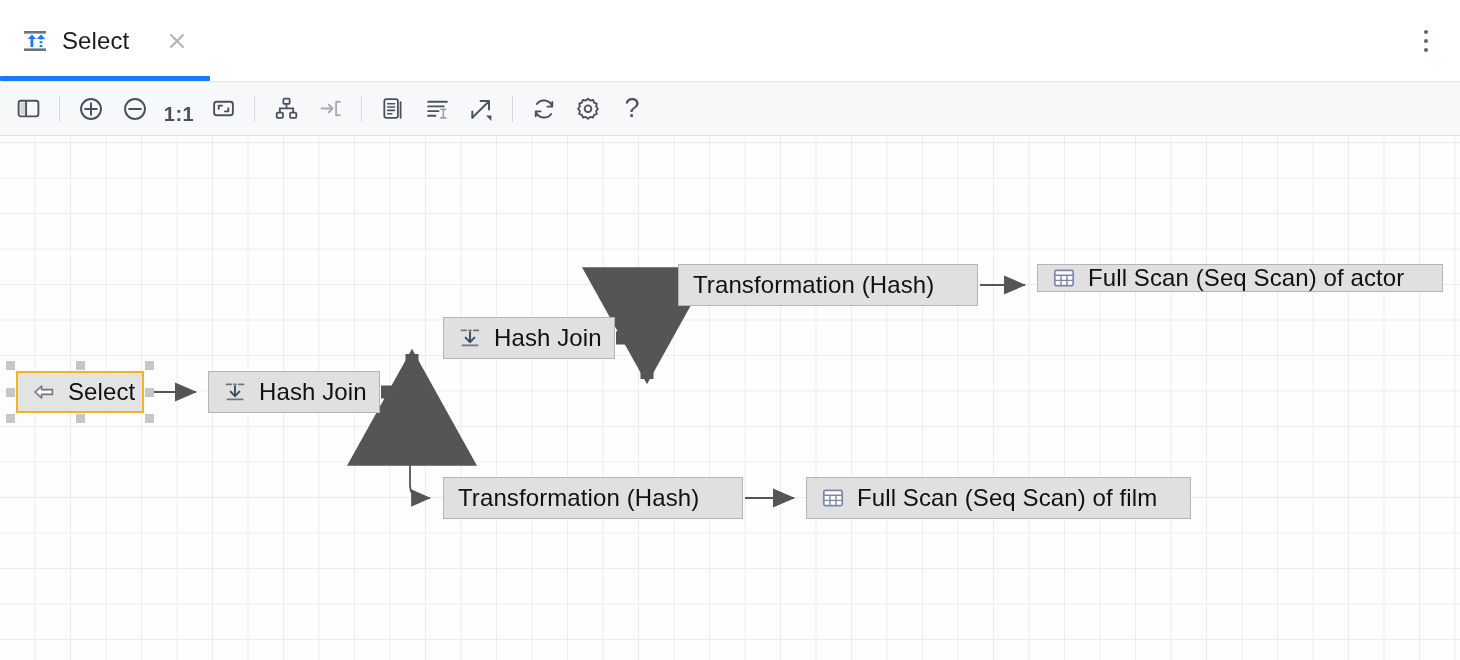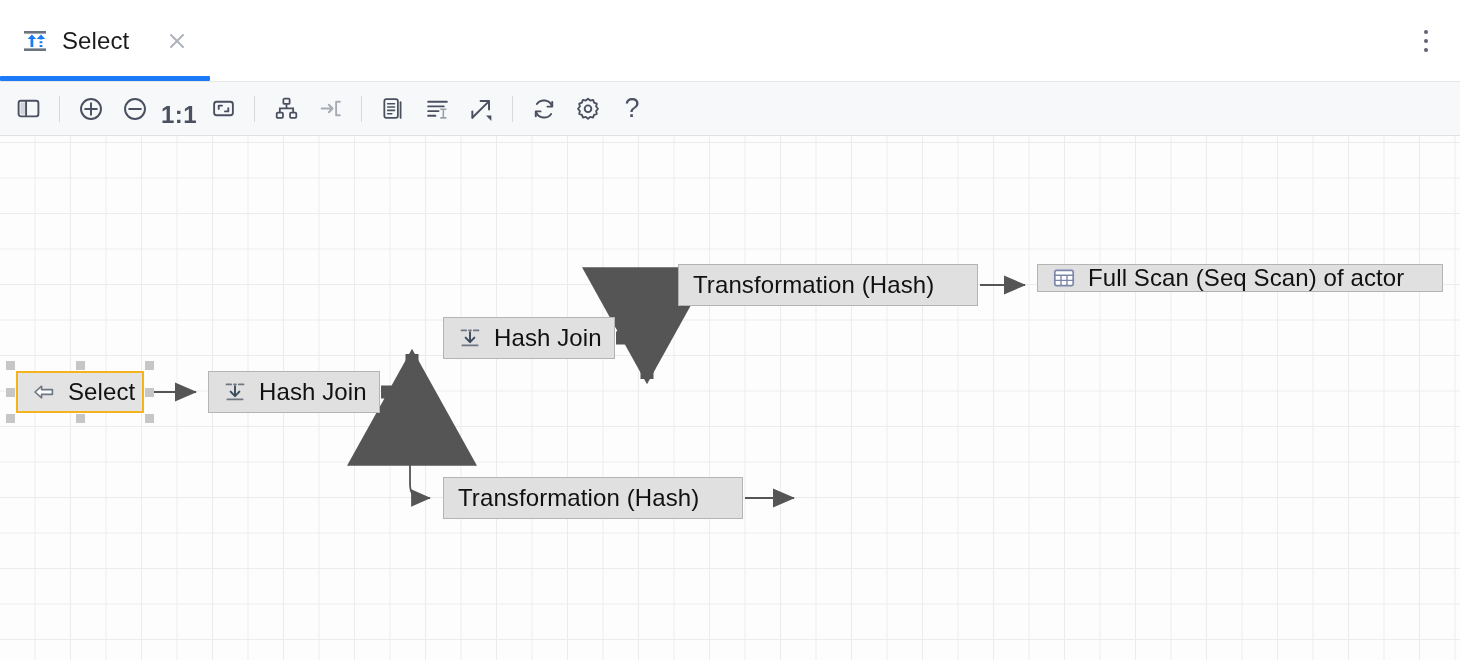--- a/index.html
+++ b/index.html
@@ -61,21 +61,21 @@
     display: flex; align-items: center;
   }
   .tb-btn {
     width: 44px; height: 44px;
     display: flex; align-items: center; justify-content: center;
     cursor: pointer; border-radius: 4px;
   }
   .tb-btn:first-child { margin-left: 6px; }
   .tb-sep { width: 1px; height: 26px; background: #d5d8dd; margin: 0 9px; }
   .tb-text {
-    font-size: 24px; font-weight: bold; color: #4a5060;
+    font-size: 20px; font-weight: bold; color: #4a5060;
     letter-spacing: .5px; user-select: none; margin-top: 12px;
   }
   .tb-help { font-size: 27px; color: #4a5060; line-height: 1; }
 
   
   .canvas {
     position: absolute; left: 0; top: 136px;
     width: 1460px; height: 524px;
     background-color: #fdfdfd;
     background-image:
@@ -327,15 +327,24 @@
         </svg>
       </span>
       <span class="node-label">Full Scan (Seq Scan) of actor</span>
     </div>
 
 
     <div class="node" style="left:443px; top:341px; width:300px; height:42px;">
       <span class="node-label">Transformation (Hash)</span>
     </div>
 
+    <div class="node" style="left:806px; top:341px; width:385px; height:42px;">
+      <span class="node-icon">
+        <svg viewBox="0 0 24 24" width="24" height="24">
+          <rect x="2.8" y="4.4" width="18.4" height="15.2" rx="1.6" fill="#ffffff" stroke="#7b86a8" stroke-width="1.7"></rect>
+          <path d="M2.8 9.2 L21.2 9.2 M9 9.2 L9 19.6 M15 9.2 L15 19.6 M2.8 14.4 L21.2 14.4" stroke="#7b86a8" stroke-width="1.4"></path>
+        </svg>
+      </span>
+      <span class="node-label">Full Scan (Seq Scan) of film</span>
+    </div>
 
   </div>
 </div>
 
 </body></html>

